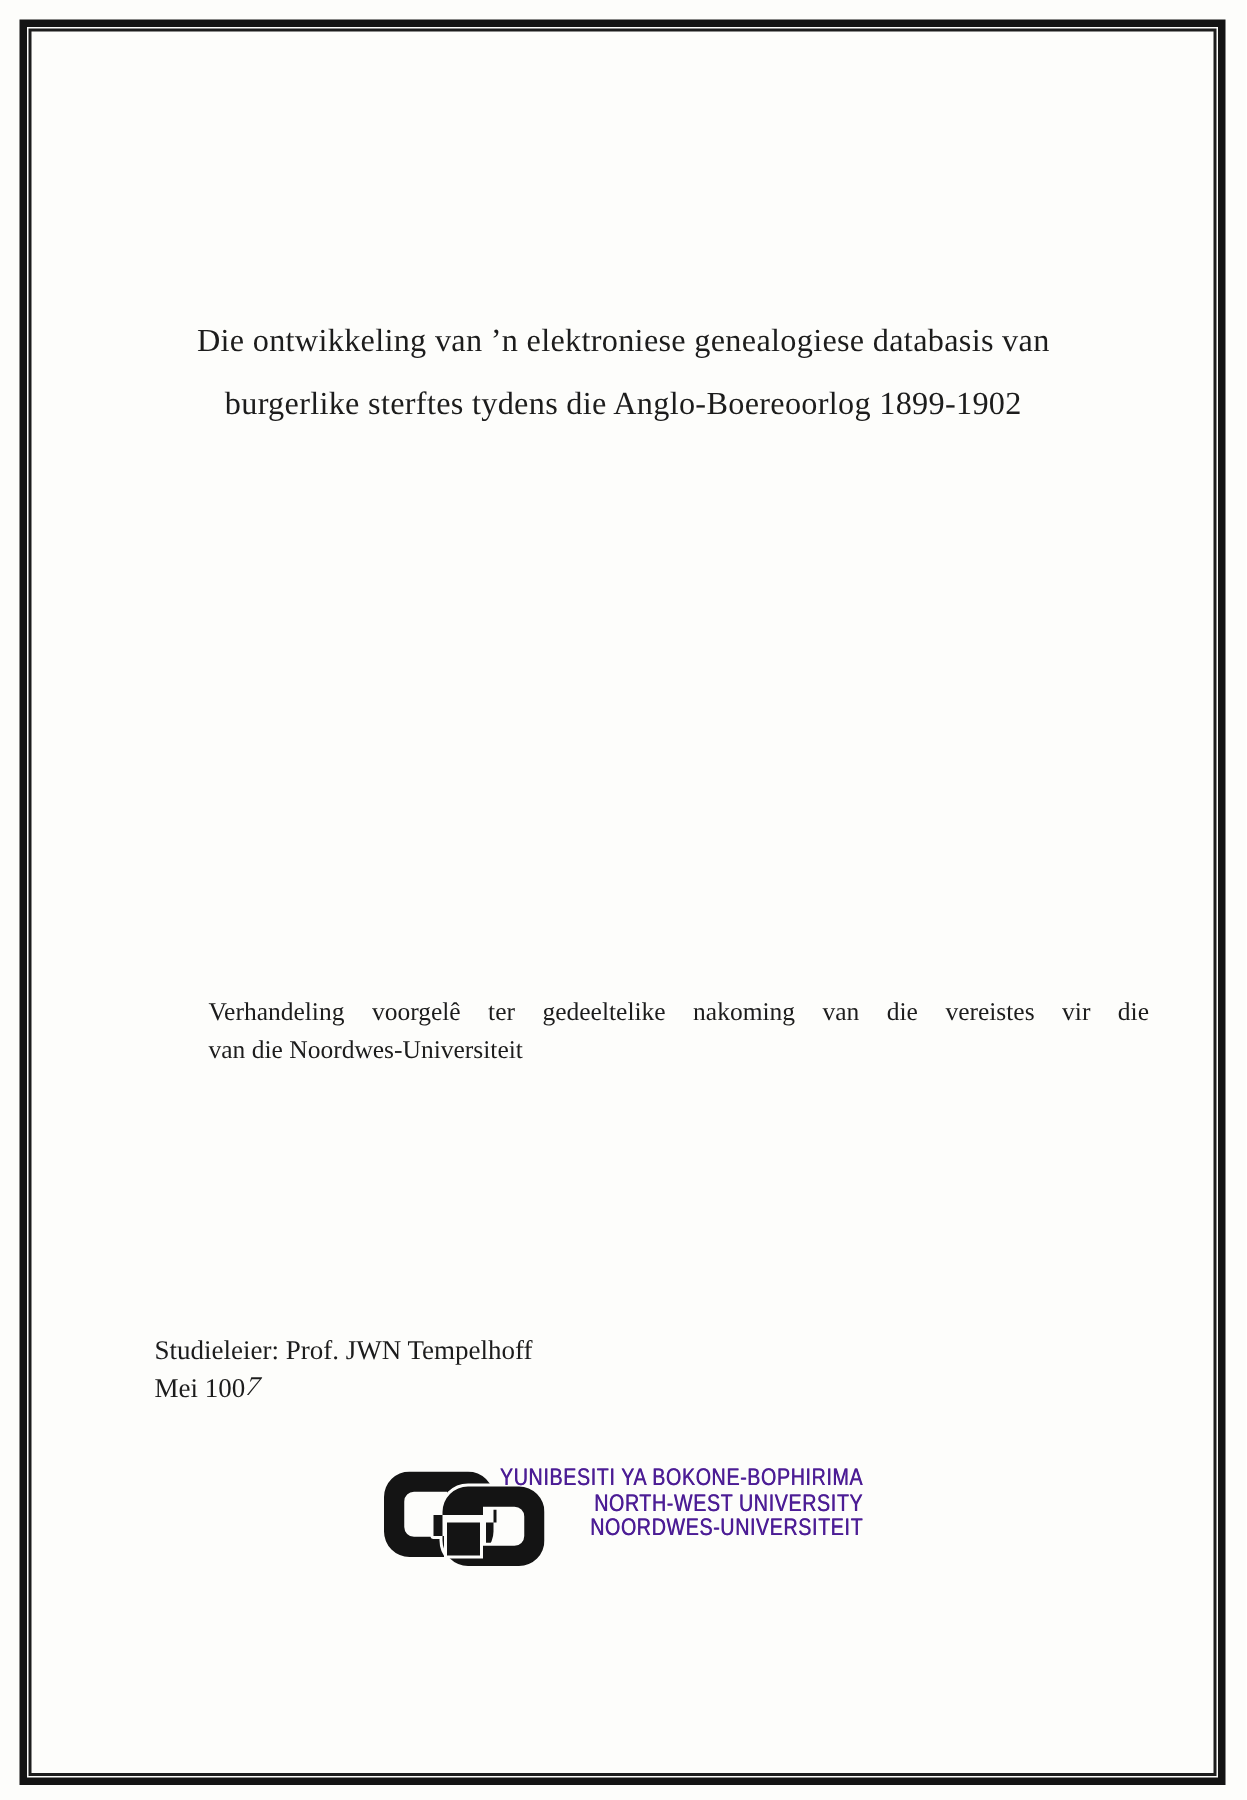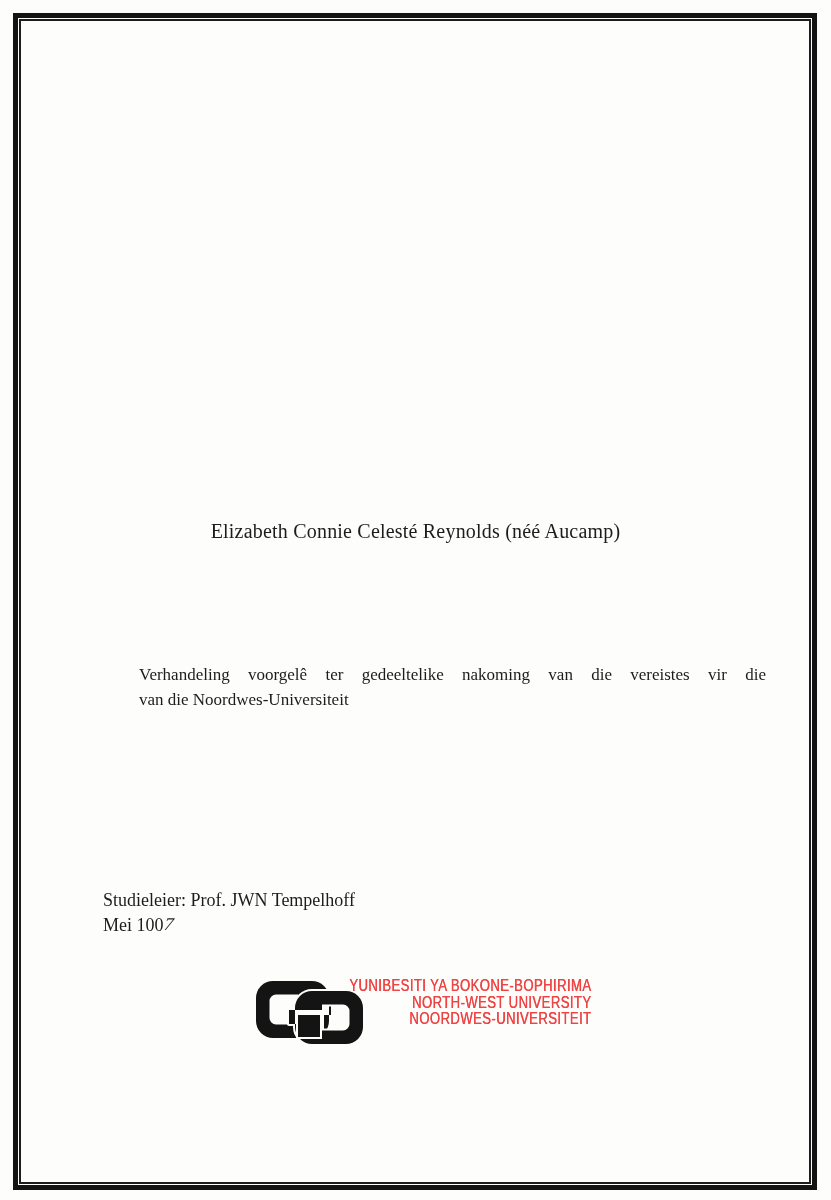--- a/index.html
+++ b/index.html
@@ -27,41 +27,44 @@
 
   .statement { left:103px; width:627px; top:662px; font-size:17px; line-height:25px;margin-left:36px; }
   .statement .just { text-align:justify; text-align-last:justify; }
   .statement .it { font-style:italic; }
 
   .supervisor-block { left:103px; top:888px; font-size:18px; line-height:25px; }
   .seven { display:inline-block; transform:skewX(-18deg) translateY(-1px); }
 
   .logo-mark { left:256px; top:981px; width:107px; height:63px; }
   .logo-text {
-    right:240px; top:978px; text-align:right;
+    right:256px; top:978px; text-align:right;
     font-family:"Liberation Sans","DejaVu Sans",sans-serif;
-    font-size:16px; line-height:16.5px; color:#ef4444;
+    font-size:16px; line-height:16.5px; color:#4c1d95;
   }
   .logo-text .lline {
     white-space:nowrap; transform:scaleX(0.82); transform-origin:100% 50%;
     letter-spacing:0.5px; text-shadow:0.4px 0 0 currentColor;
   }
 </style>
 </head>
 <body>
 
 <div class="page">
 
   <div class="frame-outer">
     <div class="frame-inner"></div>
   </div>
 
+  <div class="abs title-block">
+    <div>Die ontwikkeling van ’n elektroniese genealogiese databasis van</div>
+    <div>burgerlike sterftes tydens die Anglo-Boereoorlog 1899-1902</div>
+  </div>
 
 
-  <div class="abs author">Elizabeth Connie Celesté Reynolds (néé Aucamp)</div>
 
   <div class="abs statement">
     <div class="just">Verhandeling voorgelê ter gedeeltelike nakoming van die vereistes vir die</div>
     <div>van die Noordwes-Universiteit</div>
   </div>
 
   <div class="abs supervisor-block">
     <div>Studieleier: Prof. JWN Tempelhoff</div>
     <div><span>Mei 100</span><span class="seven">7</span></div>
   </div>

